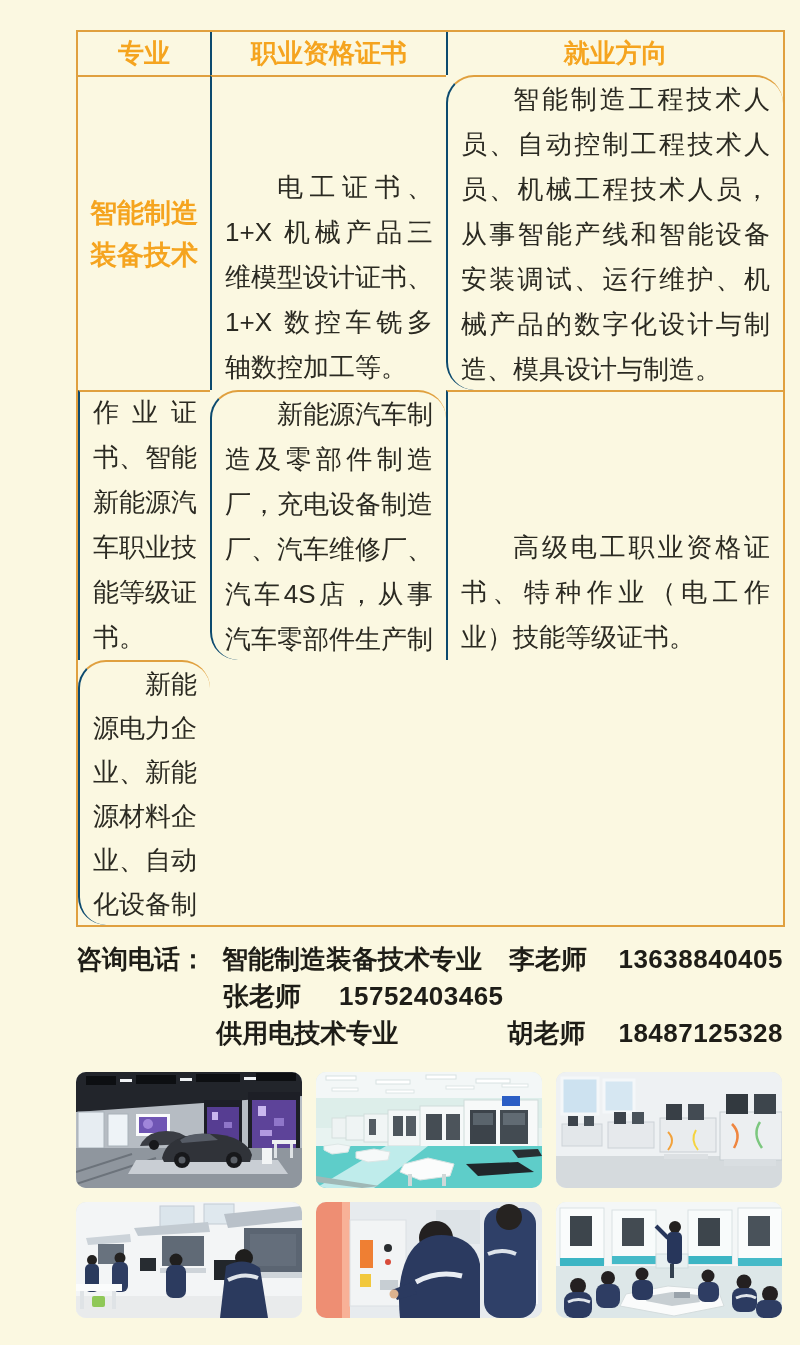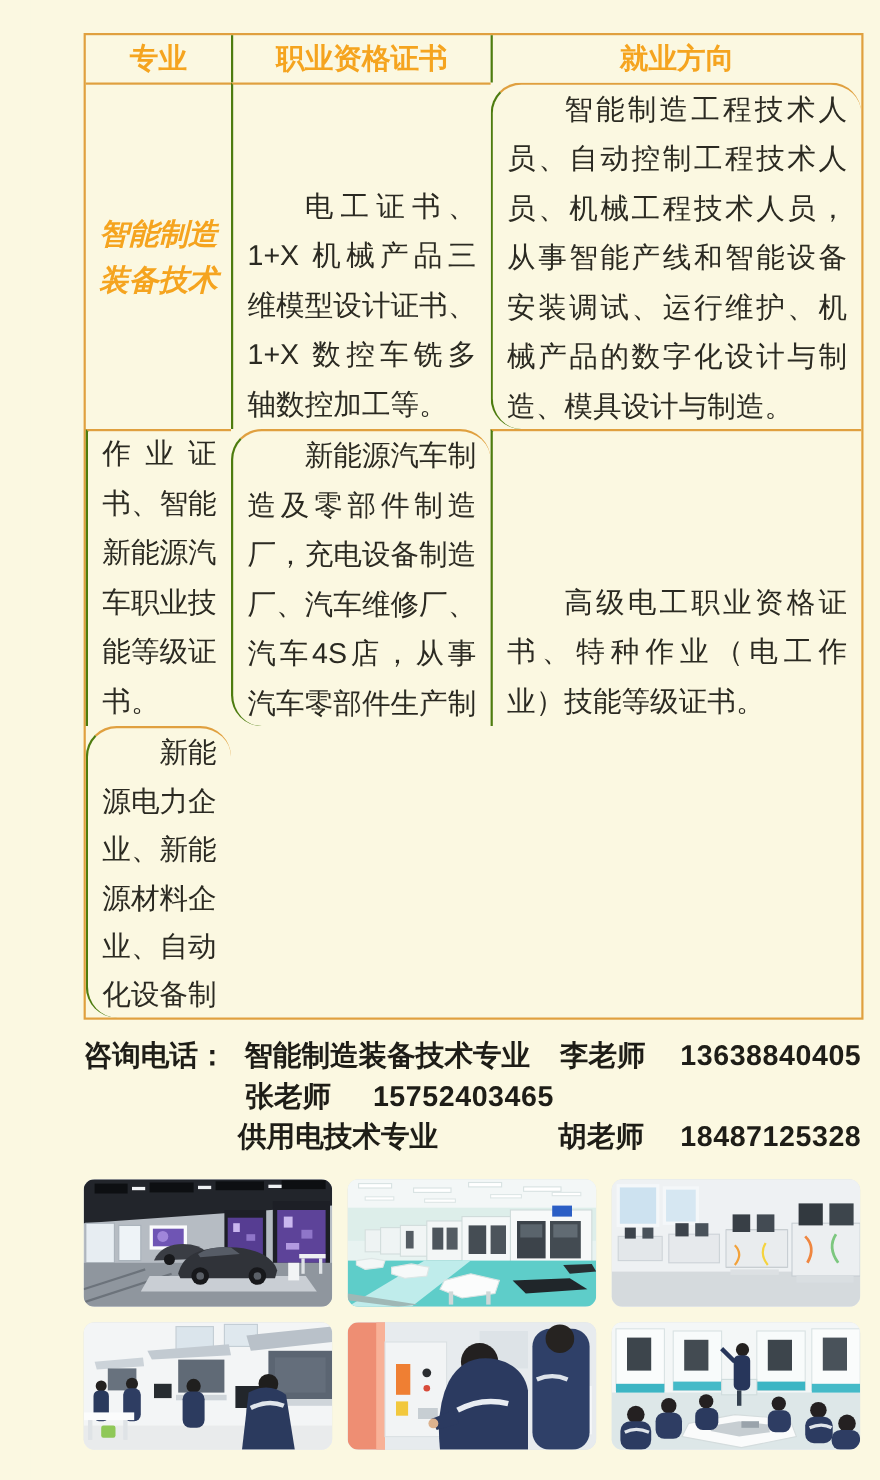--- a/index.html
+++ b/index.html
@@ -11,30 +11,30 @@
   }
   
   .majors-table {
     position:absolute; left:48px; top:30px;
     display:grid;
     grid-template-columns:132px 236px 337px;
     grid-template-rows:43px 315px 270px 265px;
     border:2px solid #E0A03F;
   }
   .c { box-sizing:border-box; min-width:0; overflow:hidden; }
-  .bl { border-left:2px solid #4d7c0f; }
+  .bl { border-left:2px solid #0c4a6e; }
   .bt { border-top:2px solid #E0A03F; }
   .head {
     display:flex; align-items:center; justify-content:center;
     color:#F5A41F; font-weight:bold; font-size:26px;
   }
   .major {
     display:flex; align-items:center; justify-content:center;
     text-align:center; color:#F5A41F; font-weight:bold;
-    font-size:27px; line-height:42px; padding:0 12px;font-style:italic;
+    font-size:27px; line-height:42px; padding:0 12px;
   }
   .cert { display:flex; align-items:flex-end; }
   .cert p, .career p {
     margin:0; width:100%; padding:0 13px;
     font-size:26px; line-height:45px; color:#2B2A22;
     text-align:justify; text-indent:52px;
   }
   .career { display:flex; align-items:flex-start;border-radius:28px; }
   .r3c p { line-height:44px; }
   

